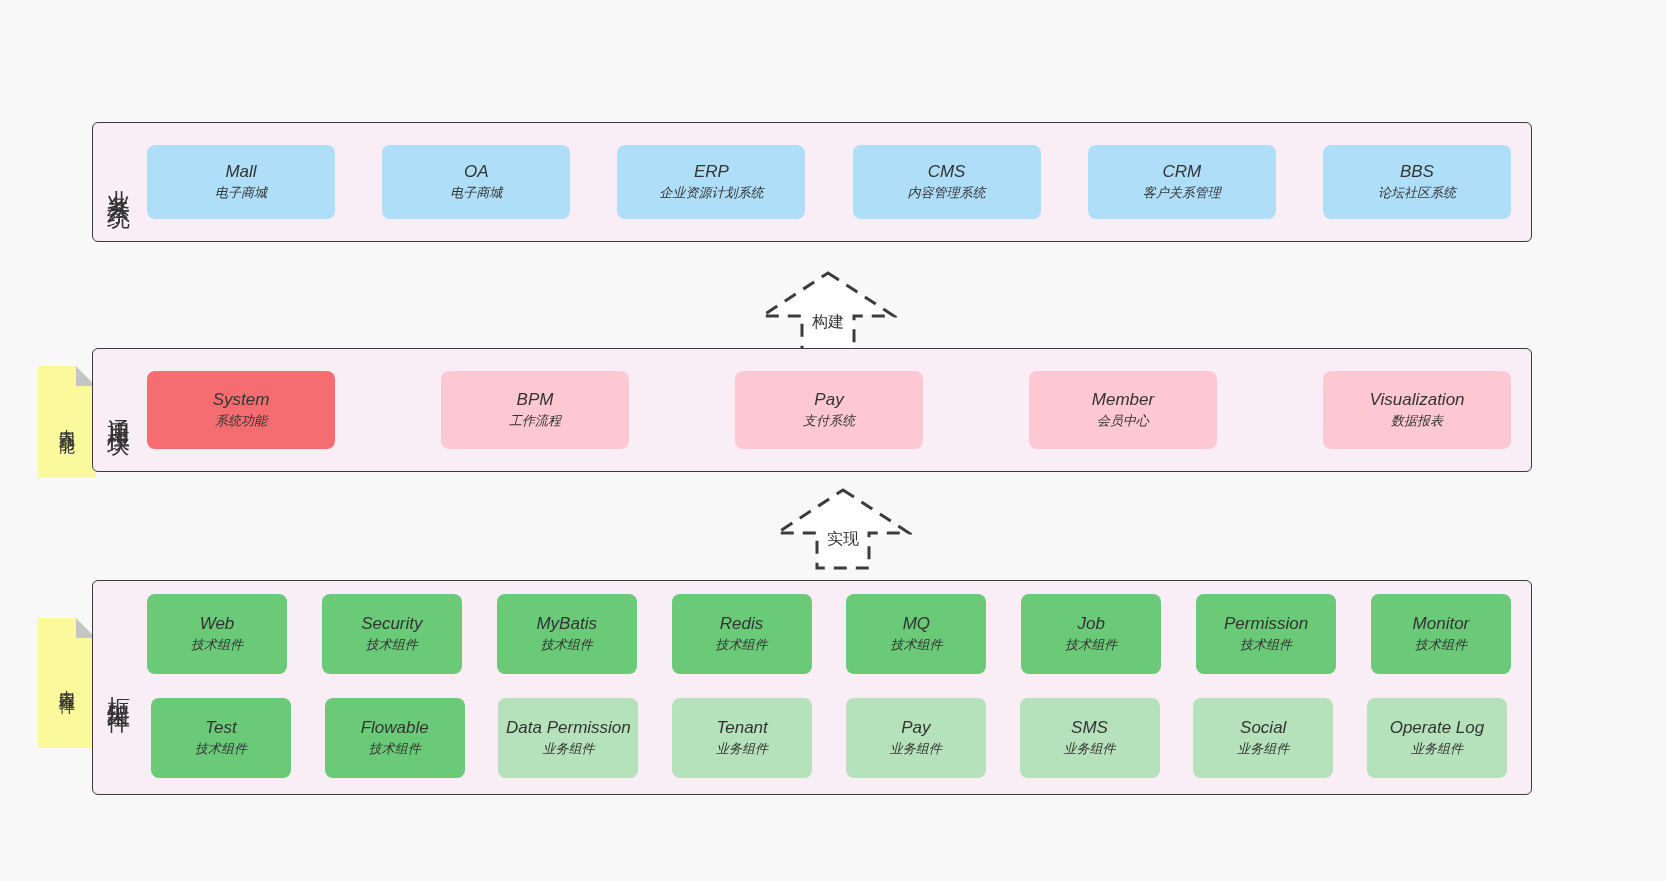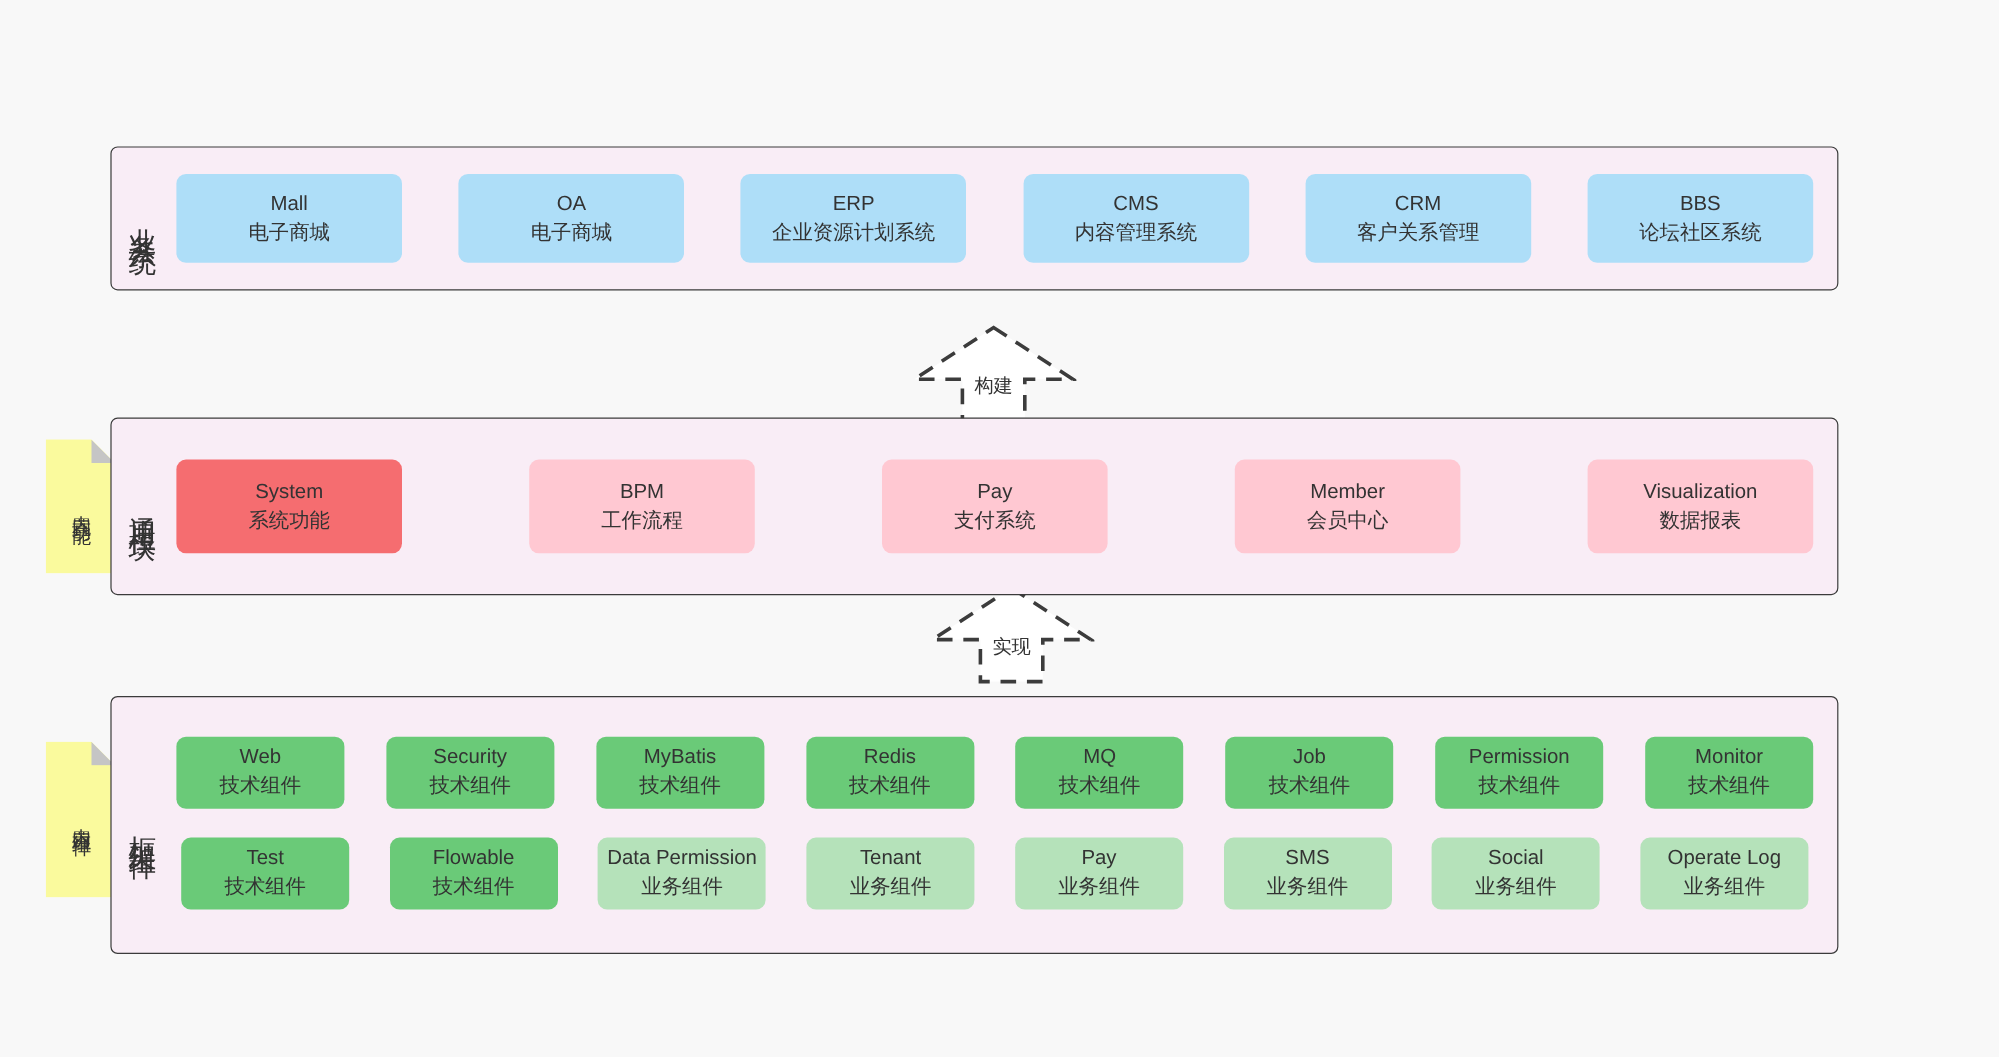--- a/index.html
+++ b/index.html
@@ -9,40 +9,40 @@
     font-family:"Liberation Sans","DejaVu Sans",sans-serif;
     color:#333;
   }
   
   .layer{
     position:absolute;left:92px;width:1440px;
     background:#f9edf6;border:1.6px solid #3b3b3b;border-radius:6px;
     box-sizing:border-box;display:flex;align-items:center;z-index:2;
   }
   .layer-1{top:122px;height:120px;}
-  .layer-2{top:348px;height:148px;}
+  .layer-2{top:348px;height:124px;}
   .layer-3{top:580px;height:215px;}
   .layer-label{
     writing-mode:vertical-lr;text-orientation:upright;
     font-size:23px;letter-spacing:5px;line-height:1;
     margin-left:14px;width:34px;text-align:center;flex:0 0 auto;
     white-space:nowrap;
   }
-  .boxes{flex:1;display:flex;justify-content:space-between;align-items:flex-start;margin:0 20px 0 6px;}
+  .boxes{flex:1;display:flex;justify-content:space-between;align-items:flex-start;margin:0 20px 0 6px;font-style:italic;}
   .boxes-col{flex:1;display:flex;flex-direction:column;gap:20px;margin:0 20px 0 6px;}
   .box{
     border-radius:8px;display:flex;flex-direction:column;justify-content:center;align-items:center;
     text-align:center;box-sizing:border-box;padding:4px 6px;
   }
   .box-en{font-size:17px;line-height:1.35;}
-  .box-zh{font-size:17px;line-height:1.4;}
+  .box-zh{font-size:13px;line-height:1.4;}
   .b-wide{width:188px;}
   .layer-1 .box{height:74px;}
   .layer-2 .box{height:78px;}
-  .b-narrow{width:140px;height:60px;}
+  .b-narrow{width:140px;height:80px;}
   .v-blue{background:#aedef8;}
   .v-red{background:#f56d70;}
   .v-pink{background:#ffc8d2;}
   .v-green{background:#6aca78;}
   .v-lightgreen{background:#b5e2ba;}
   
   .tab{
     position:absolute;left:38px;width:58px;background:#fafa9d;z-index:1;
     display:flex;align-items:center;justify-content:center;
     clip-path:polygon(0 0, calc(100% - 20px) 0, 100% 20px, 100% 100%, 0 100%);

